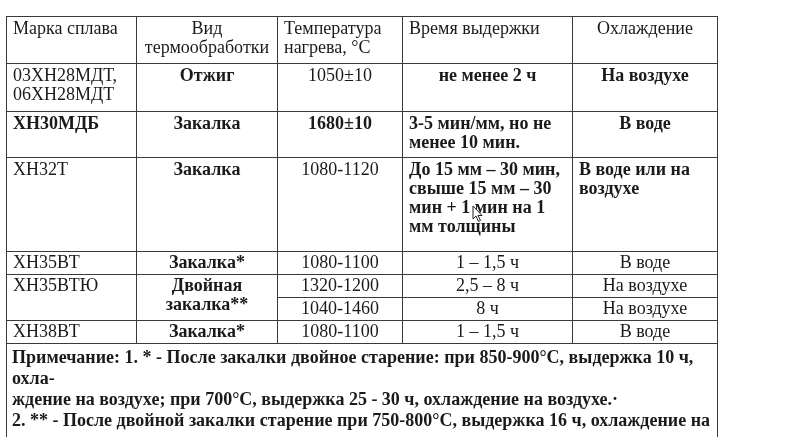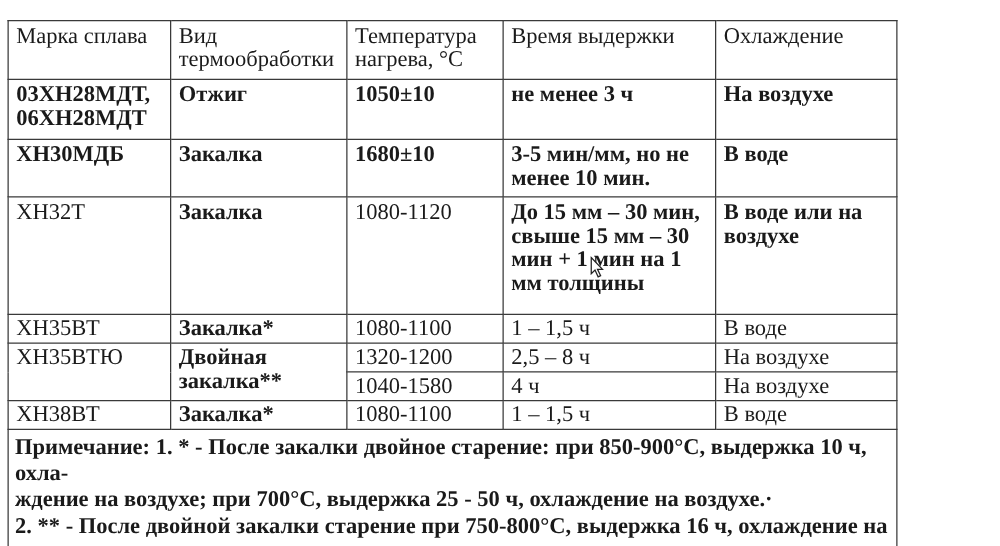--- a/index.html
+++ b/index.html
@@ -6,24 +6,24 @@
   body { width: 800px; height: 437px; position: relative; overflow: hidden;
          font-family: "Liberation Serif", "DejaVu Serif", serif; color: #1a1a1a; }
   .tbl { position: absolute; left: 6px; top: 16px; width: 640px; border-collapse: collapse;
          table-layout: fixed; font-size: 18px; line-height: 19px; }
   .tbl td { border: 1.5px solid #3a3a3a; vertical-align: top; padding: 2px 6px 1px 6px; }
   .c1 { width: 130px; }
   .c2 { width: 141px; }
   .c3 { width: 125px; }
   .c4 { width: 170px; }
   .c5 { width: 145px; }
-  .center { text-align: left; }
+  .center { text-align: center; }
   .bold { font-weight: bold; }
   .hdr td { height: 43px; }
-  .r1 td { height: 44px; font-weight: bold; }
+  .r1 td { height: 44px; }
   .r2 td { height: 42px; font-weight: bold; }
   .r3 td { height: 90px; }
   .r4 td, .r5a td, .r5b td, .r6 td { height: 20px; line-height: 19px; padding-top: 1px; padding-bottom: 1px; }
   .notes td { padding: 3px 5px 4px 5px; height: 88px; line-height: 21px; font-weight: bold; }
   .cursor { position: absolute; left: 472px; top: 205px; width: 12px; height: 18px; pointer-events: none; }
 </style>
 </head>
 <body>
 
 <table class="tbl">
@@ -40,21 +40,21 @@
     <td class="center">Вид термообработки</td>
     <td>Температура нагрева, °С</td>
     <td>Время выдержки</td>
     <td class="center">Охлаждение</td>
   </tr>
 
   <tr class="r1">
     <td>03ХН28МДТ, 06ХН28МДТ</td>
     <td class="center bold">Отжиг</td>
     <td class="center">1050±10</td>
-    <td class="center bold">не менее 3 ч</td>
+    <td class="center bold">не менее 2 ч</td>
     <td class="center bold">На воздухе</td>
   </tr>
 
   <tr class="r2">
     <td>ХН30МДБ</td>
     <td class="center bold">Закалка</td>
     <td class="center">1680±10</td>
     <td class="bold">3-5 мин/мм, но не менее 10 мин.</td>
     <td class="center bold">В воде</td>
   </tr>
@@ -76,37 +76,37 @@
   </tr>
 
   <tr class="r5a">
     <td rowspan="2">ХН35ВТЮ</td>
     <td rowspan="2" class="center bold">Двойная закалка**</td>
     <td class="center">1320-1200</td>
     <td class="center">2,5 – 8 ч</td>
     <td class="center">На воздухе</td>
   </tr>
   <tr class="r5b">
-    <td class="center">1040-1580</td>
-    <td class="center">4 ч</td>
+    <td class="center">1040-1460</td>
+    <td class="center">8 ч</td>
     <td class="center">На воздухе</td>
   </tr>
 
   <tr class="r6">
     <td>ХН38ВТ</td>
     <td class="center bold">Закалка*</td>
     <td class="center">1080-1100</td>
     <td class="center">1 – 1,5 ч</td>
     <td class="center">В воде</td>
   </tr>
 
   <tr class="notes">
     <td colspan="5">
       <div>Примечание: 1. * - После закалки двойное старение: при 850-900°С, выдержка 10 ч, охла-</div>
-      <div>ждение на воздухе; при 700°С, выдержка 25 - 50 ч, охлаждение на воздухе.·</div>
+      <div>ждение на воздухе; при 700°С, выдержка 25 - 30 ч, охлаждение на воздухе.·</div>
       <div>2.  ** - После двойной закалки старение при 750-800°С, выдержка 16 ч, охлаждение на</div>
       <div>воздухе.</div>
     </td>
   </tr>
 </tbody>
   </table>
 
 <svg class="cursor" viewBox="0 0 12 18">
   <path d="M1 1 L1 14 L4 11 L6.5 16.5 L8.5 15.5 L6 10.5 L10 10.5 Z" fill="#ffffff" stroke="#222" stroke-width="1"></path>
 </svg>

